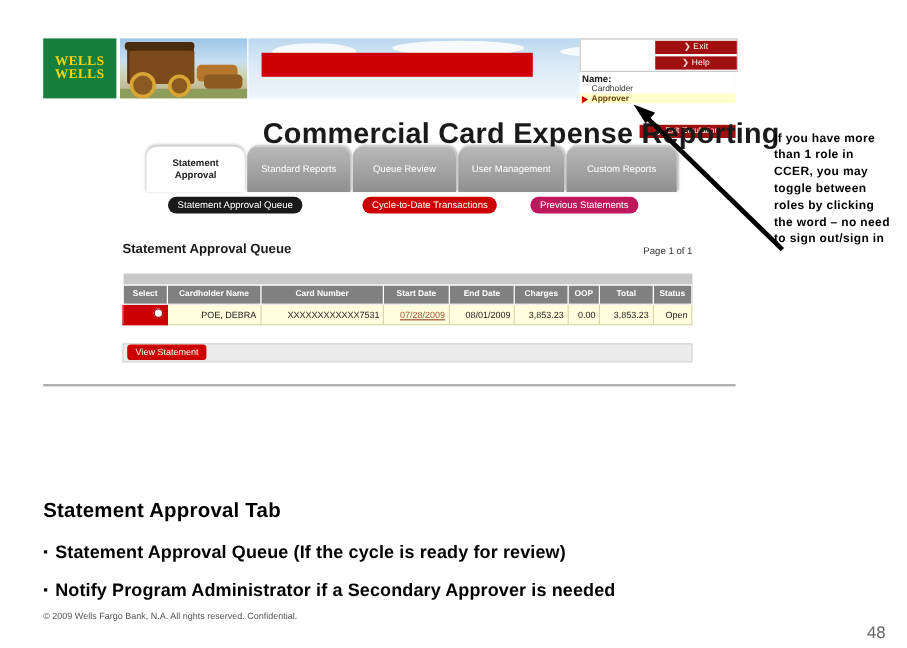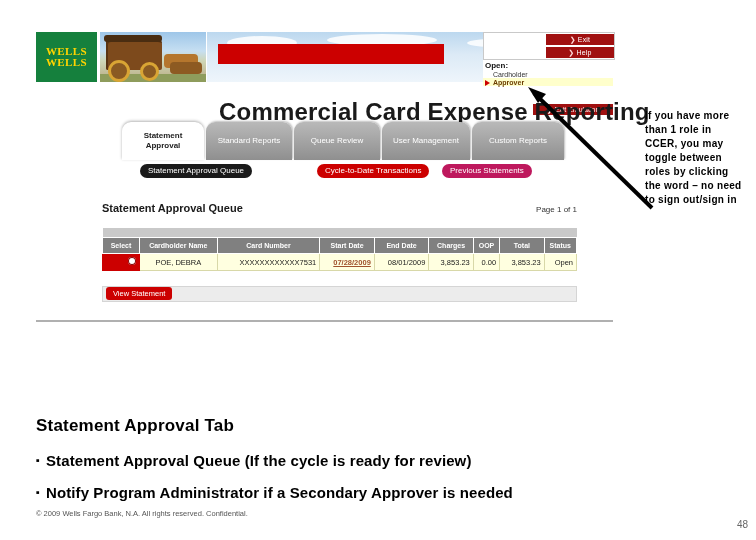--- a/index.html
+++ b/index.html
@@ -98,45 +98,45 @@
   .t4{left:350px;width:92px;}
 
   
   .subnav{position:absolute;left:104px;top:134px;height:14px;}
   .pill{
     position:absolute;top:0;height:14px;border-radius:7px;color:#ffffff;
     font-size:8px;line-height:14px;text-align:center;padding:0 8px;box-sizing:border-box;
     white-space:nowrap;
   }
   .pill.dark{background:#1a1a1a;left:0;}
-  .pill.red1{background:#cc0000;left:177px;}
+  .pill.red1{background:#cc0000;left:162px;}
   .pill.red2{background:#be185d;left:302px;}
 
   
   .queue-head{position:absolute;left:66px;top:172px;width:475px;}
   .queue-title{font-size:11px;font-weight:bold;color:#1a1a1a;float:left;}
   .queue-page{font-size:8px;color:#333;float:right;padding-top:3px;}
 
   .qtable{position:absolute;left:66px;top:198px;width:475px;border-collapse:collapse;}
   .qtable .spacer-row td{height:9px;background:#c9c9c9;border:none;padding:0;}
   .qtable th{
     background:#808080;color:#ffffff;font-size:7px;font-weight:bold;line-height:9px;
     border:1px solid #ffffff;padding:3px 2px;text-align:center;vertical-align:middle;
   }
   .qtable td{
     background:#ffffe0;color:#1a1a1a;font-size:7.5px;border:1px solid #d8d8a8;
     padding:3px 3px;text-align:right;white-space:nowrap;
   }
-  .qtable td.left{text-align:center;}
+  .qtable td.left{text-align:right;}
   .sel-cell{background:#cc0000 !important;border:1px solid #cc0000 !important;width:30px;}
   .radio-dot{
     display:inline-block;width:8px;height:8px;border-radius:50%;background:#ffffff;
     box-shadow:0 0 0 1px #8b0000 inset;
   }
-  .date-link{color:#a0522d;text-decoration:underline;font-weight:bold;}
+  .date-link{color:#a0522d;text-decoration:underline;font-weight:normal;}
 
   .view-stmt{
     position:absolute;left:70px;top:257px;height:13px;border-radius:3px;background:#cc0000;
     color:#ffffff;font-size:7.5px;line-height:13px;padding:0 7px;
   }
   .table-footer{position:absolute;left:66px;top:256px;width:475px;height:16px;background:#ececec;border:1px solid #d5d5d5;box-sizing:border-box;}
   .bottom-rule{position:absolute;left:0;top:290px;width:577px;height:2px;background:#b0b0b0;}
 
   
   #annotation-text{
@@ -156,21 +156,21 @@
   }
   .bullet-line .sq{display:inline-block;width:10px;font-size:11px;vertical-align:2px;}
   #bullet-0{top:452px;}
   #bullet-1{top:484px;}
 
   
   #footer-copyright{
     position:absolute;left:36px;top:509px;font-size:7.5px;color:#555555;
   }
   #footer-pagenum{
-    position:absolute;right:8px;top:519px;font-size:10px;color:#666666;
+    position:absolute;right:18px;top:519px;font-size:14px;color:#666666;
   }
 </style>
 </head>
 <body>
 
 <div id="app-screenshot">
 
   <div class="app-header">
 
     <div class="wf-logo">
@@ -198,21 +198,21 @@
     <div class="util-box">
       <div class="util-btn exit">
         <span class="caret">❯</span><span>Exit</span>
       </div>
       <div class="util-btn help">
         <span class="caret">❯</span><span>Help</span>
       </div>
     </div>
 
     <div class="role-panel">
-      <div class="role-title">Open:</div>
+      <div class="role-title">Name:</div>
       <div class="role-item">
         <span>Cardholder</span>
       </div>
       <div class="role-item active">
         <span class="marker"></span>
         <span>Approver</span>
       </div>
       <div class="exit-emulation">
         <span class="caret">❯</span>
         <span>Exit Emulation</span>

